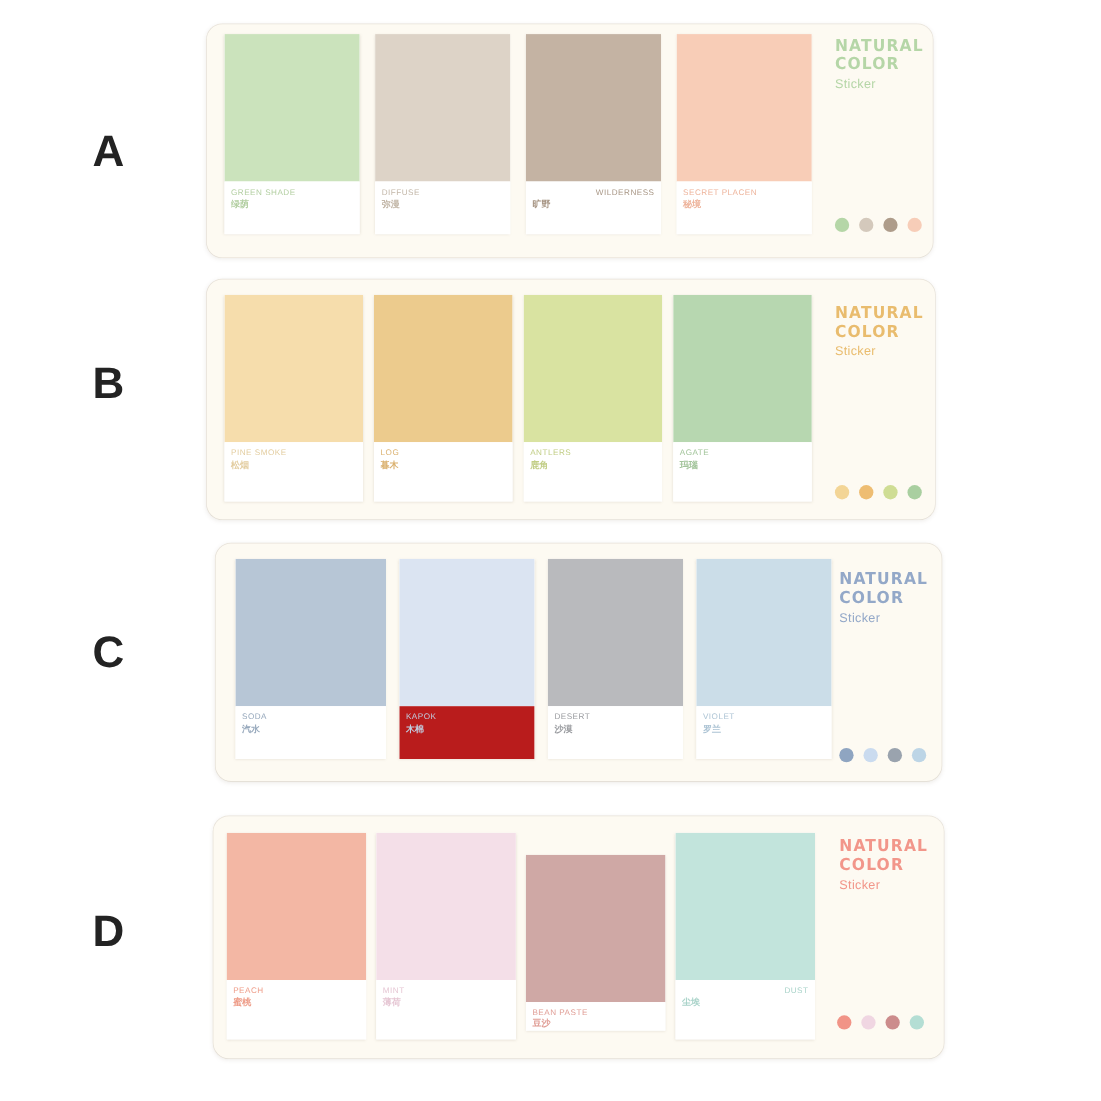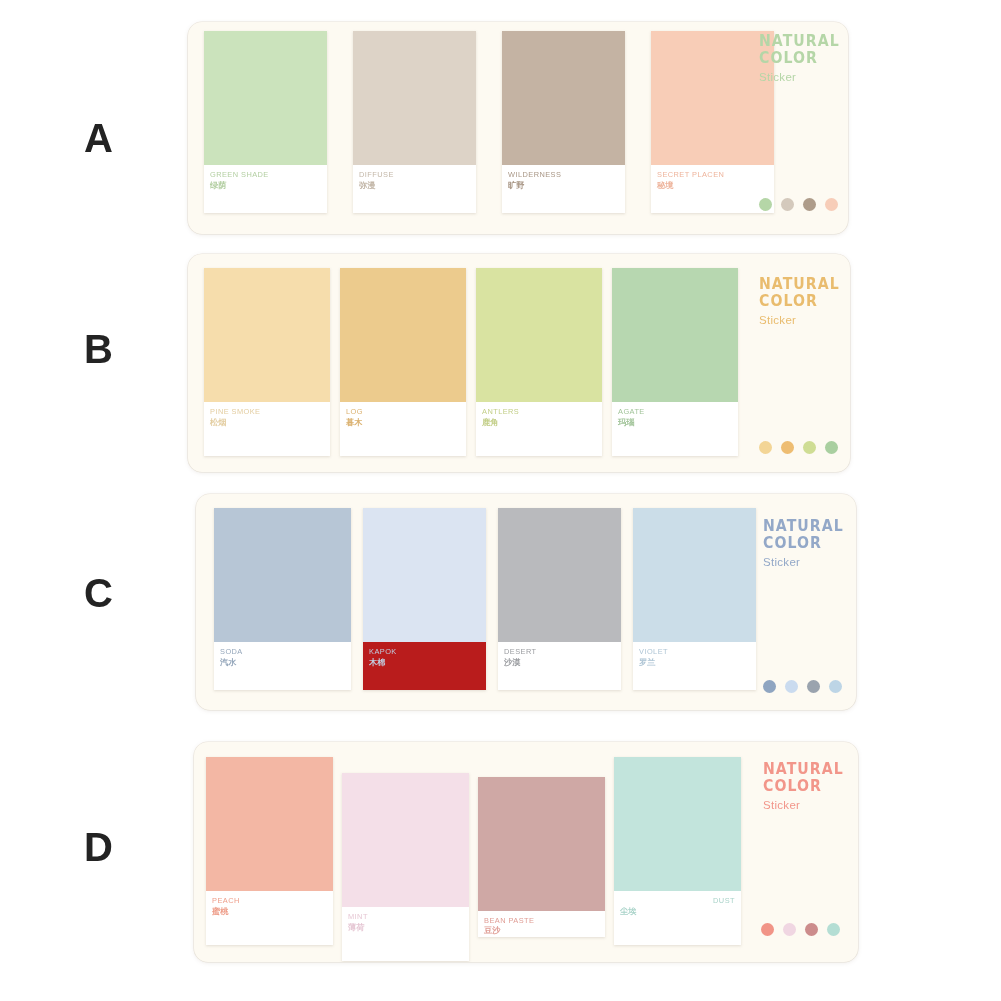--- a/index.html
+++ b/index.html
@@ -113,39 +113,39 @@
     height: 13px;
     border-radius: 50%;
   }
 </style>
 </head>
 <body>
 
 <div id="stage">
     <div class="row-letter" style="left: 84px; top: 118px;">A</div>
     <div class="sticker-card" style="left: 188px; top: 22px; width: 660px; height: 212px; background: rgb(253, 250, 242);">
-      <div class="swatch-strip" style="left: 16px; top: 9px; gap: 26px;">
+      <div class="swatch-strip" style="left: 16px; top: 9px; gap: 14px;">
         <div class="swatch" style="width: 123px; height: 182px;">
           <div class="swatch-color" style="height: 134px; background: rgb(203, 227, 188);"></div>
           <div class="swatch-labels" style="background: rgb(255, 255, 255);">
             <div class="swatch-name-en" style="color: rgb(179, 207, 162);">GREEN SHADE</div>
             <div class="swatch-name-cn" style="color: rgb(179, 207, 162);">绿荫</div>
           </div>
         </div>
         <div class="swatch" style="width: 123px; height: 182px;">
           <div class="swatch-color" style="height: 134px; background: rgb(221, 211, 199);"></div>
           <div class="swatch-labels" style="background: rgb(255, 255, 255);">
             <div class="swatch-name-en" style="color: rgb(195, 183, 168);">DIFFUSE</div>
             <div class="swatch-name-cn" style="color: rgb(195, 183, 168);">弥漫</div>
           </div>
         </div>
         <div class="swatch" style="width: 123px; height: 182px;">
           <div class="swatch-color" style="height: 134px; background: rgb(196, 179, 163);"></div>
           <div class="swatch-labels" style="background: rgb(255, 255, 255);">
-            <div class="swatch-name-en" style="color: rgb(168, 150, 133);">WILDERNESS</div>
+            <div class="swatch-name-en" style="color: rgb(168, 150, 133); text-align: right;">WILDERNESS</div>
             <div class="swatch-name-cn" style="color: rgb(168, 150, 133);">旷野</div>
           </div>
         </div>
         <div class="swatch" style="width: 123px; height: 182px;">
           <div class="swatch-color" style="height: 134px; background: rgb(248, 205, 183);"></div>
           <div class="swatch-labels" style="background: rgb(255, 255, 255);">
             <div class="swatch-name-en" style="color: rgb(238, 180, 156);">SECRET PLACEN</div>
             <div class="swatch-name-cn" style="color: rgb(238, 180, 156);">秘境</div>
           </div>
         </div>
@@ -253,21 +253,21 @@
     <div class="row-letter" style="left: 84px; top: 827px;">D</div>
     <div class="sticker-card" style="left: 194px; top: 742px; width: 664px; height: 220px; background: rgb(253, 250, 242);">
       <div class="swatch-strip" style="left: 12px; top: 15px; gap: 9px;">
         <div class="swatch" style="width: 127px; height: 188px;">
           <div class="swatch-color" style="height: 134px; background: rgb(243, 183, 164);"></div>
           <div class="swatch-labels" style="background: rgb(255, 255, 255);">
             <div class="swatch-name-en" style="color: rgb(238, 157, 137);">PEACH</div>
             <div class="swatch-name-cn" style="color: rgb(238, 157, 137);">蜜桃</div>
           </div>
         </div>
-        <div class="swatch" style="width: 127px; height: 188px; margin-top: 16px;">
+        <div class="swatch" style="width: 127px; height: 188px;">
           <div class="swatch-color" style="height: 134px; background: rgb(244, 223, 232);"></div>
           <div class="swatch-labels" style="background: rgb(255, 255, 255);">
             <div class="swatch-name-en" style="color: rgb(230, 199, 212);">MINT</div>
             <div class="swatch-name-cn" style="color: rgb(230, 199, 212);">薄荷</div>
           </div>
         </div>
         <div class="swatch" style="width: 127px; height: 160px; margin-top: 20px;">
           <div class="swatch-color" style="height: 134px; background: rgb(207, 168, 165);"></div>
           <div class="swatch-labels" style="background: rgb(255, 255, 255);">
             <div class="swatch-name-en" style="color: rgb(224, 157, 149);">BEAN PASTE</div>

